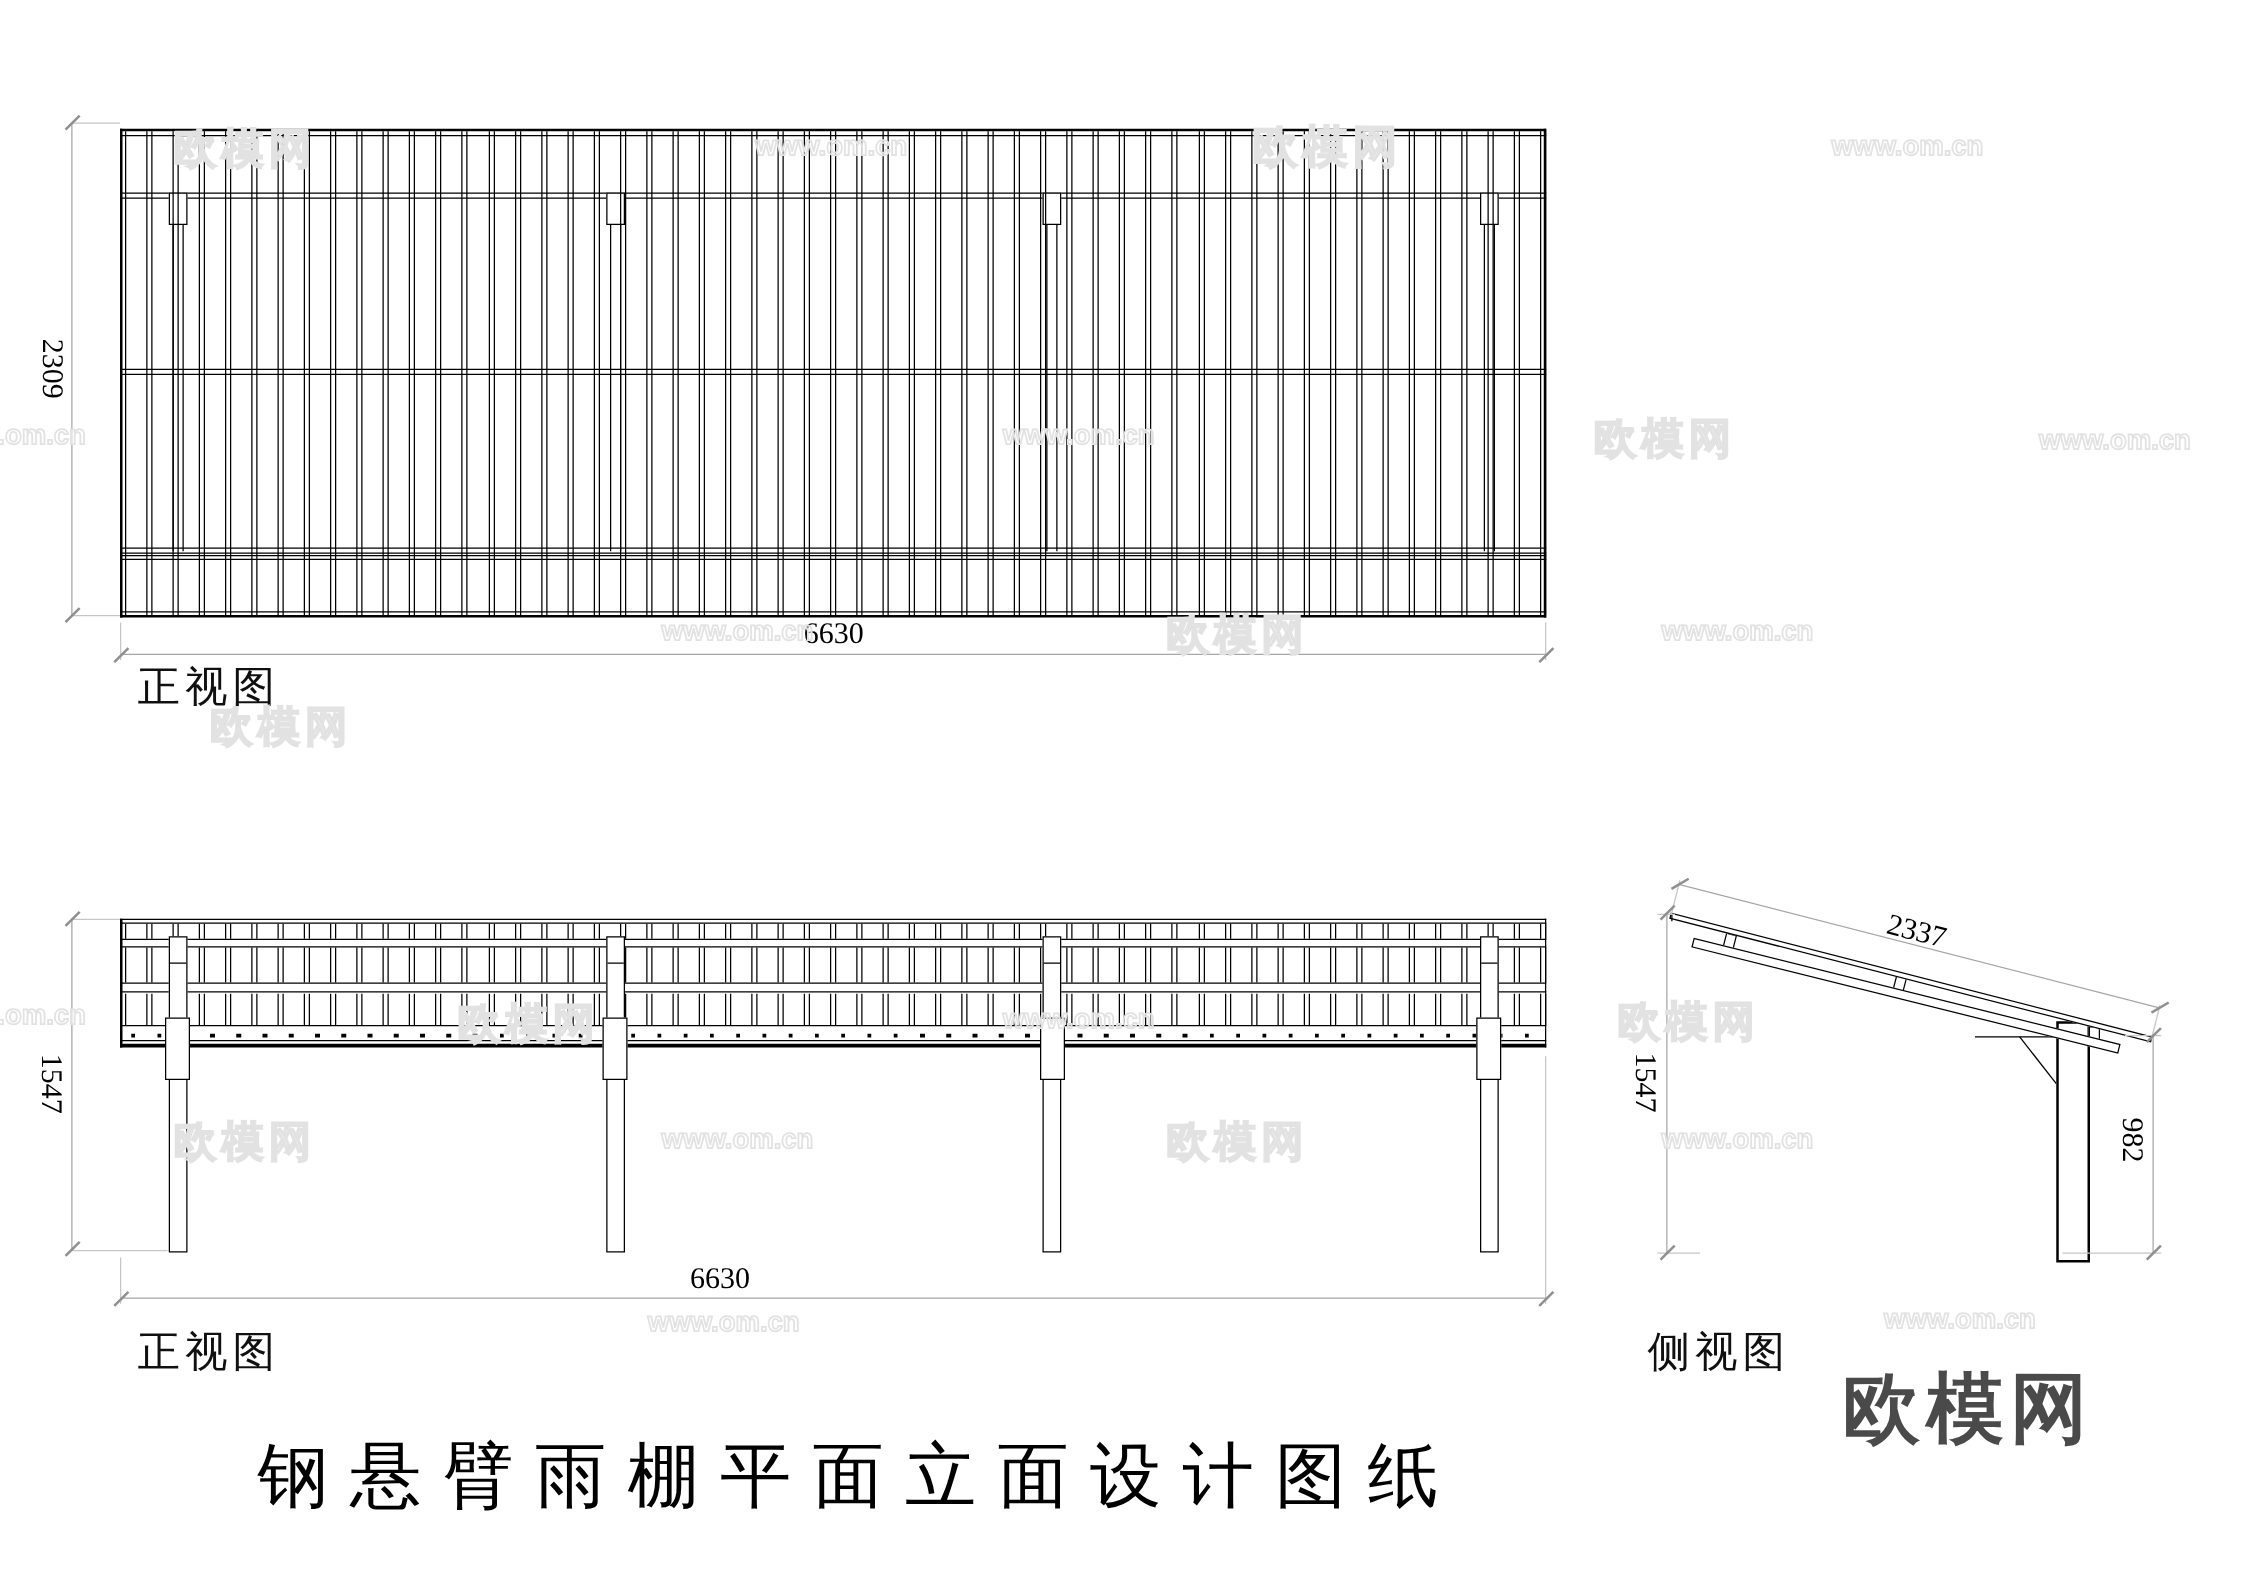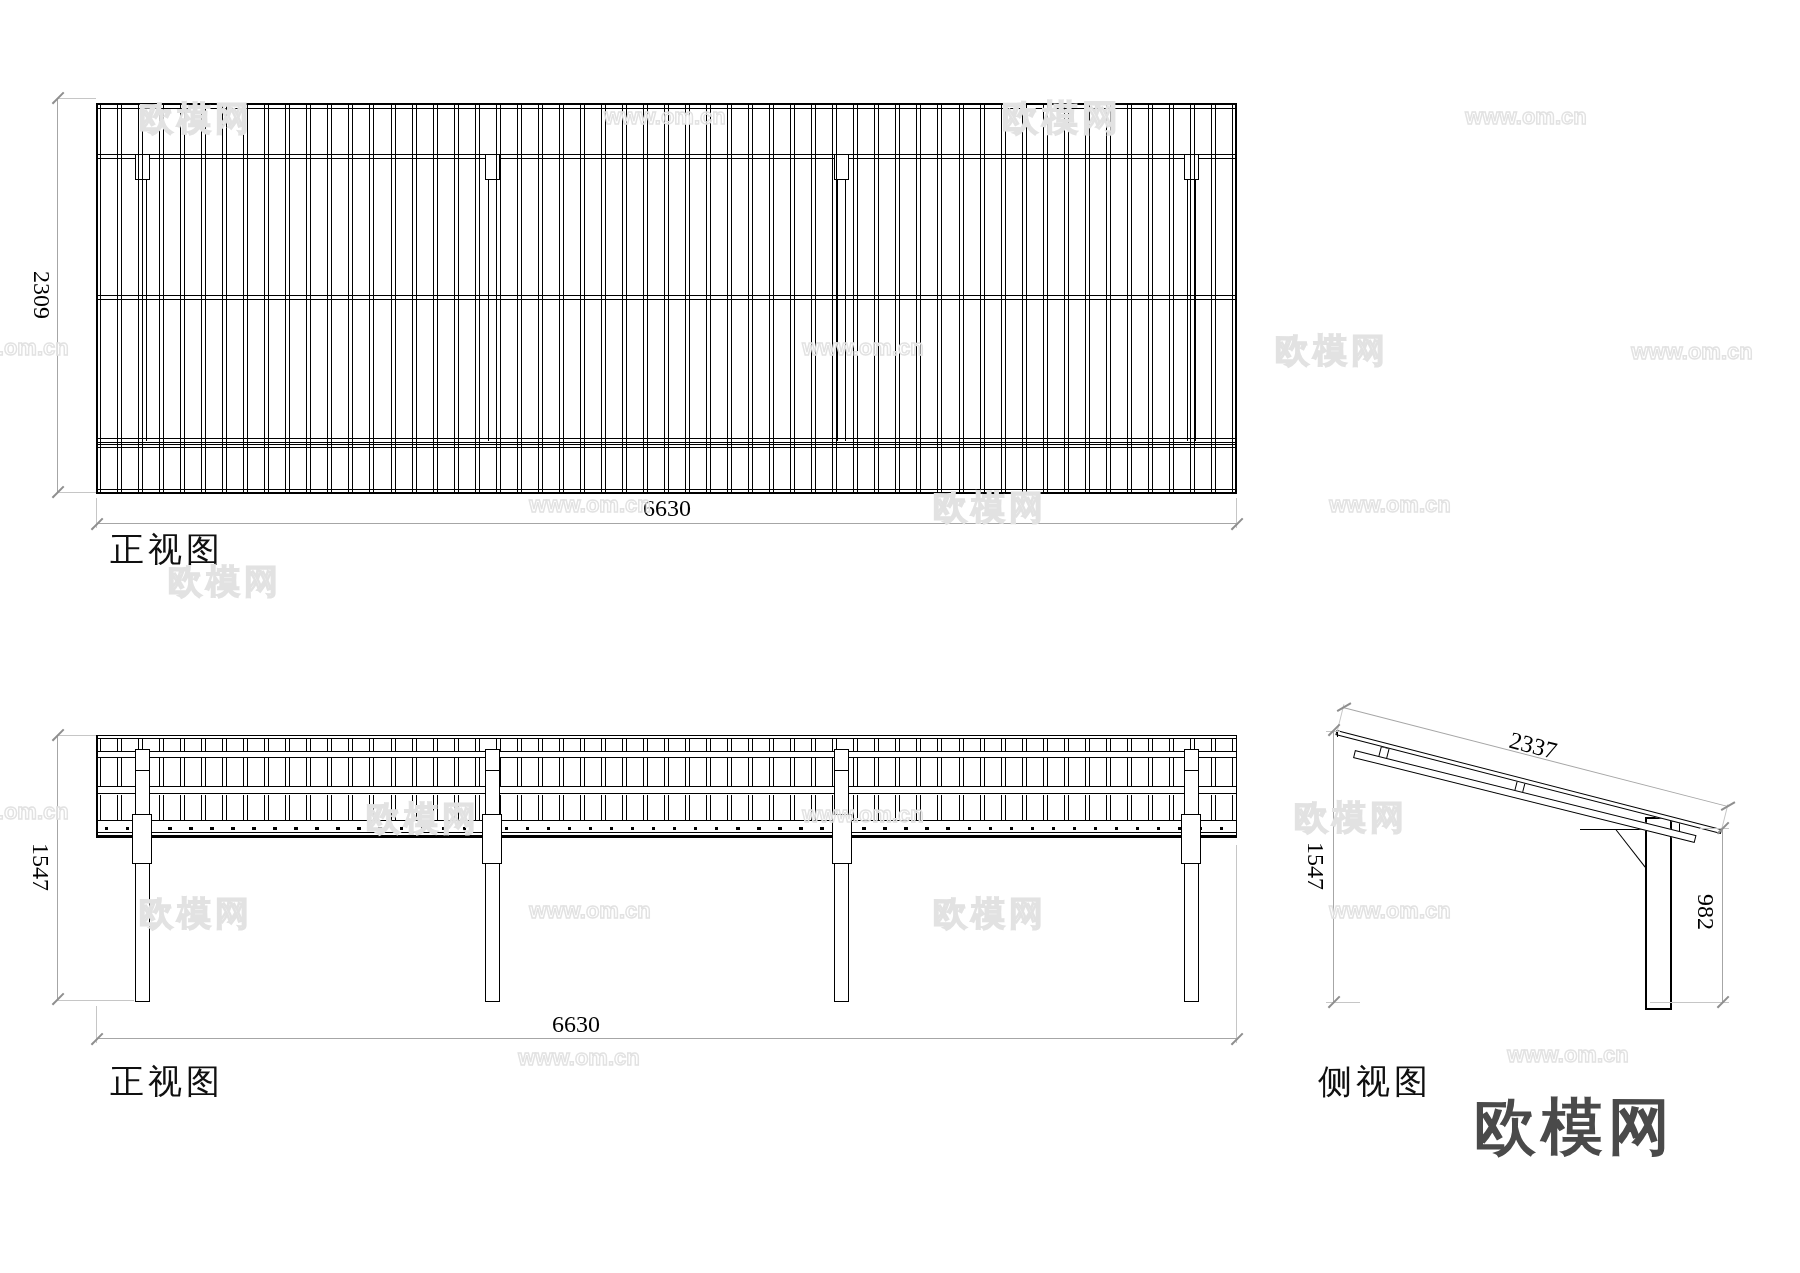--- a/index.html
+++ b/index.html
@@ -413,20 +413,21 @@
   <div class="dim-text" id="dim-front-height">1547</div>
   <div class="dim-text" id="dim-front-width">6630</div>
   <div class="dim-text" id="dim-side-roof">2337</div>
   <div class="dim-text" id="dim-side-height">1547</div>
   <div class="dim-text" id="dim-side-post">982</div>
 
   <div class="view-label" id="label-plan">正视图</div>
   <div class="view-label" id="label-front">正视图</div>
   <div class="view-label" id="label-side">侧视图</div>
 
+  <div id="drawing-title">钢悬臂雨棚平面立面设计图纸</div>
   <div id="site-logo">欧模网</div>
 
   <div id="watermarks">
       <span class="wm" style="left: 196px; top: 119px; font-size: 34px; letter-spacing: 4px;">欧模网</span>
       <span class="wm" style="left: 665px; top: 117px; font-size: 22px;">www.om.cn</span>
       <span class="wm" style="left: 1062px; top: 118px; font-size: 36px; letter-spacing: 4px;">欧模网</span>
       <span class="wm" style="left: 1526px; top: 117px; font-size: 22px;">www.om.cn</span>
       <span class="wm" style="left: 8px; top: 348px; font-size: 22px;">www.om.cn</span>
       <span class="wm" style="left: 863px; top: 348px; font-size: 22px;">www.om.cn</span>
       <span class="wm" style="left: 1332px; top: 351px; font-size: 34px; letter-spacing: 4px;">欧模网</span>

